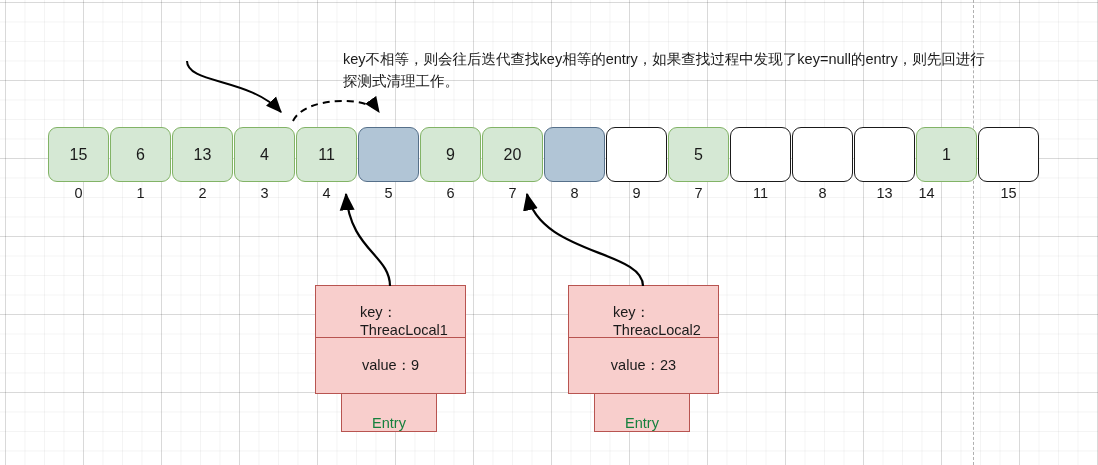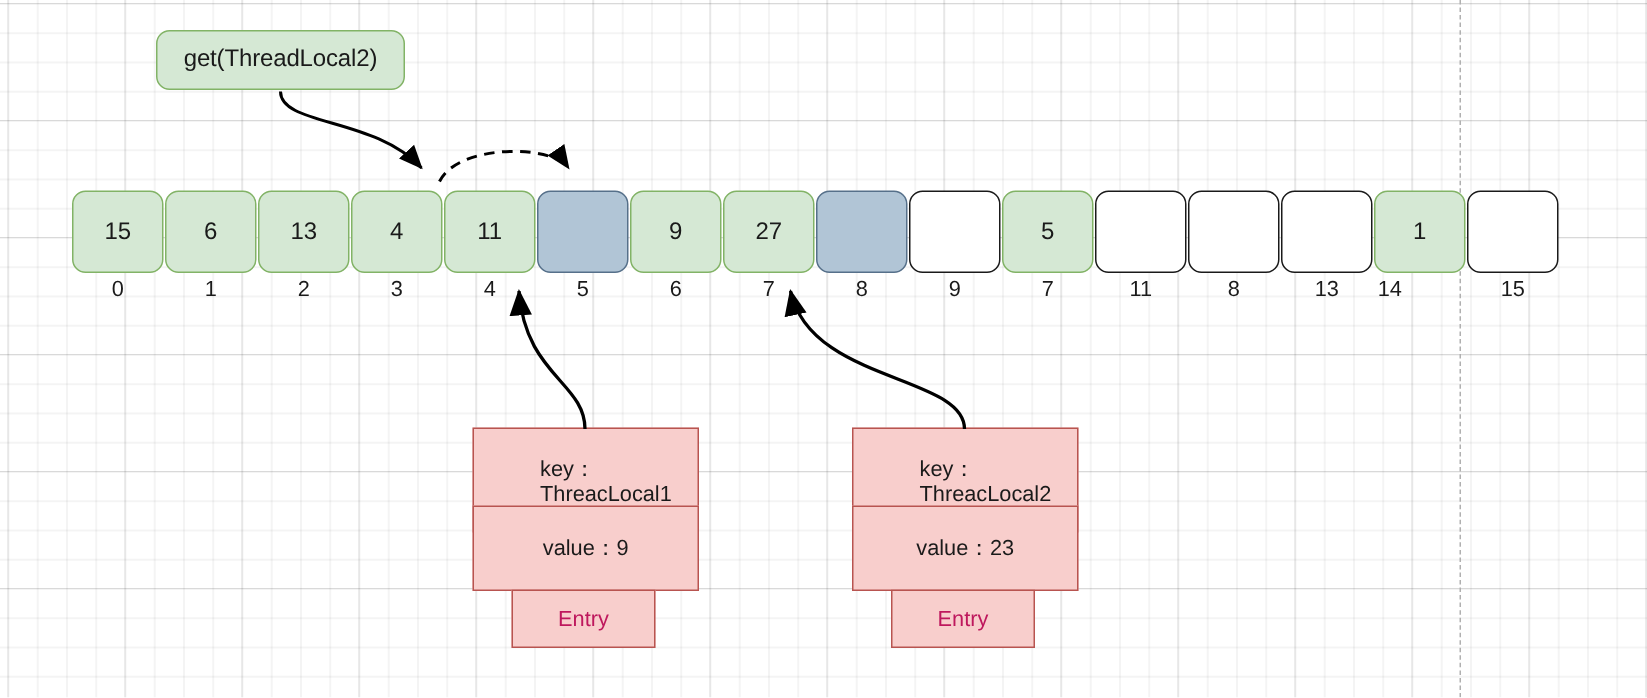--- a/index.html
+++ b/index.html
@@ -120,46 +120,44 @@
   .entry-label {
     position: absolute;
     left: 26px;
     top: 108px;
     width: 96px;
     height: 39px;
     box-sizing: border-box;
     background: #f8cecc;
     border: 1px solid #b85450;
     display: flex;
-    align-items: center;
-    justify-content: center;
-    font-size: 14.5px;
-    color: #be185d;
+    align-items: flex-end;
+    justify-content: center;
+    font-size: 14.5px;
+    color: #15803d;
   }
 
   svg.overlay {
     position: absolute;
     left: 0;
     top: 0;
     width: 1098px;
     height: 465px;
     pointer-events: none;
   }
 </style>
 </head>
 <body>
 
 <div id="canvas">
 
   <div class="pagebreak"></div>
 
-  <div class="bubble">
-    <span>get(ThreadLocal2)</span>
-  </div>
-
+
+  <div class="annotation">key不相等，则会往后迭代查找key相等的entry，如果查找过程中发现了key=null的entry，则先回进行探测式清理工作。</div>
 
   <div class="array">
     <div class="cell green" style="left:0px">
         <span>15</span>
       </div>
     <div class="cell green" style="left:62px">
         <span>6</span>
       </div>
     <div class="cell green" style="left:124px">
         <span>13</span>
@@ -170,21 +168,21 @@
     <div class="cell green" style="left:248px">
         <span>11</span>
       </div>
     <div class="cell blue" style="left:310px">
         <span></span>
       </div>
     <div class="cell green" style="left:372px">
         <span>9</span>
       </div>
     <div class="cell green" style="left:434px">
-        <span>27</span>
+        <span>20</span>
       </div>
     <div class="cell blue" style="left:496px">
         <span></span>
       </div>
     <div class="cell white" style="left:558px">
         <span></span>
       </div>
     <div class="cell green" style="left:620px">
         <span>5</span>
       </div>

